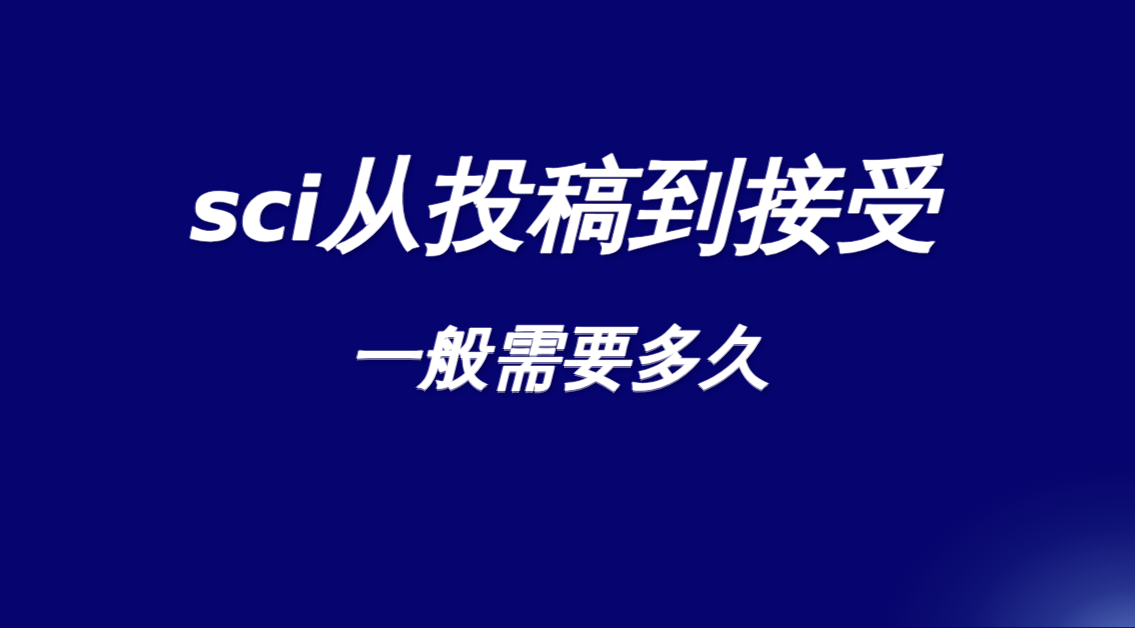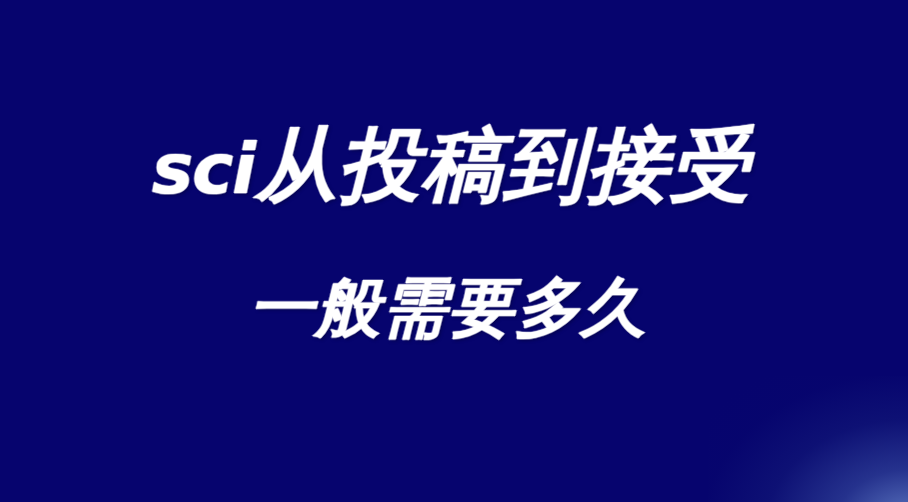--- a/index.html
+++ b/index.html
@@ -73,22 +73,22 @@
        0 -1px 0 rgba(255,255,255,0.30),
        2px 2px 3px rgba(3, 2, 58, 0.50);
   }
 
   .headline-line.line-1 {
     font-size: 81px;
     margin-left: -4px;
   }
 
   .headline-line.line-2 {
-    font-size: 65px;
-    margin-top: 69px;
+    font-size: 55px;
+    margin-top: 52px;
     margin-left: -12px;
   }
 
   
   .latin-run {
     display: inline-block;
     font-family: "DejaVu Sans", "Liberation Sans", sans-serif;
     font-weight: 700;
     font-style: italic;
     font-size: 0.86em;

